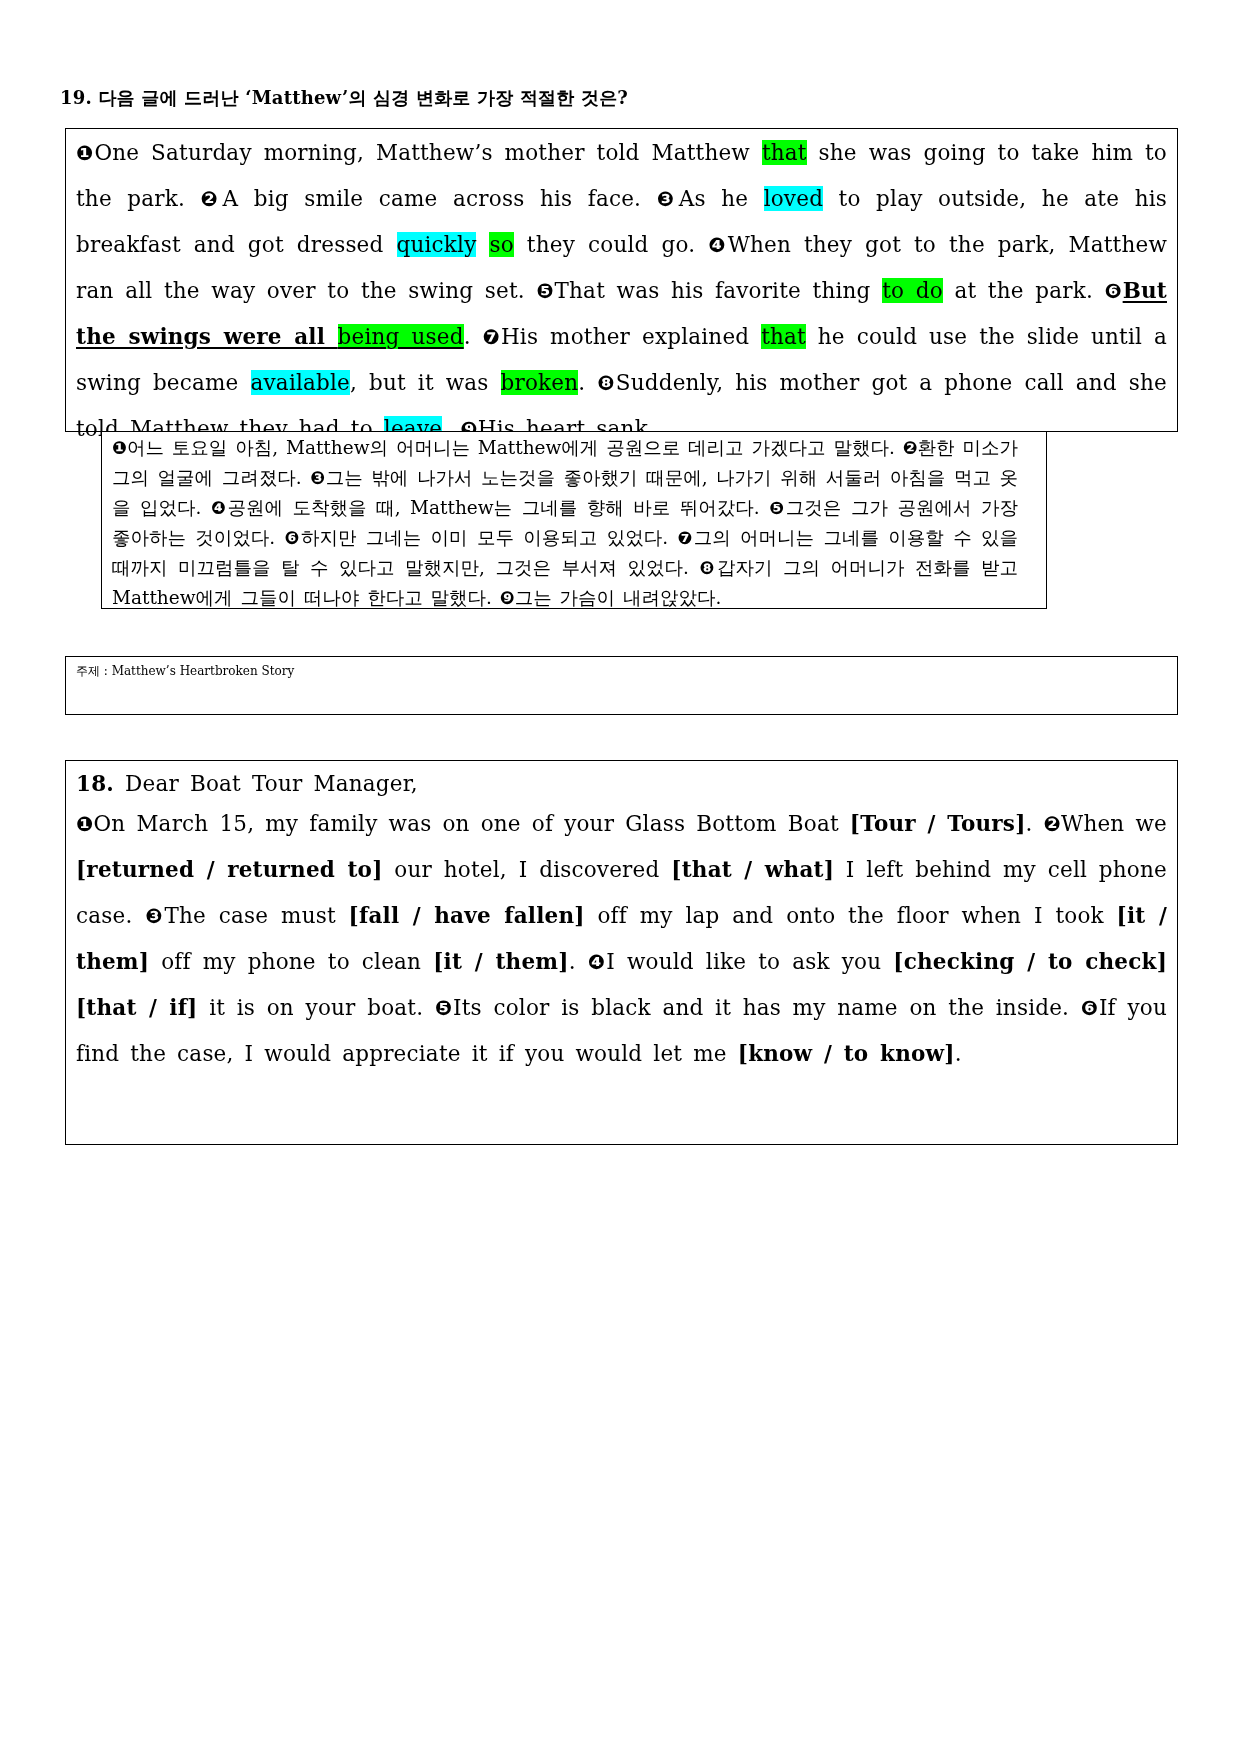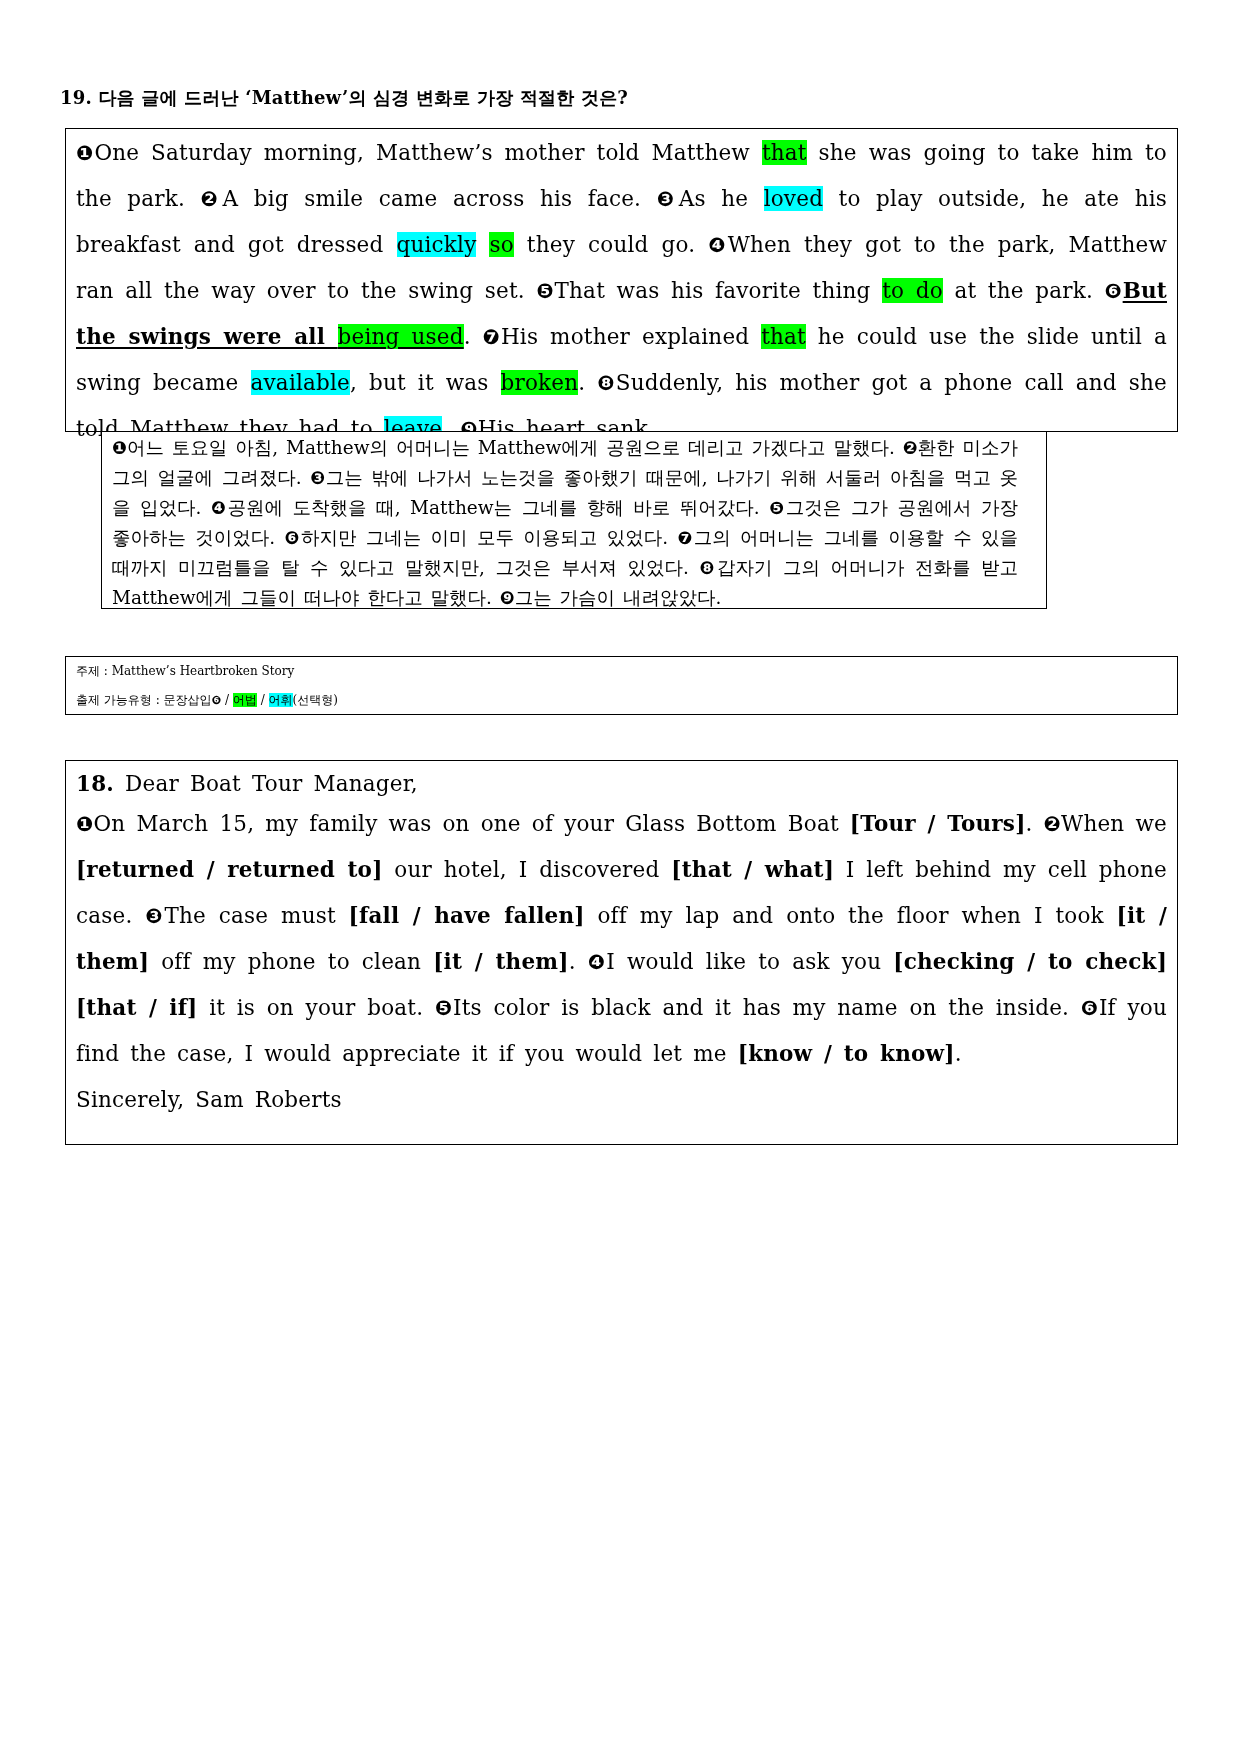--- a/index.html
+++ b/index.html
@@ -53,22 +53,20 @@
 <div class="box passage">
   <div class="passage-inner"><span class="num">❶</span><span>One Saturday morning, Matthew’s mother told Matthew </span><span class="hl-green">that</span><span> she was going to take him to the park. </span><span class="num">❷</span><span>A big smile came across his face. </span><span class="num">❸</span><span>As he </span><span class="hl-cyan">loved</span><span> to play outside, he ate his breakfast and got dressed </span><span class="hl-cyan">quickly</span><span> </span><span class="hl-green">so</span><span> they could go. </span><span class="num">❹</span><span>When they got to the park, Matthew ran all the way over to the swing set. </span><span class="num">❺</span><span>That was his favorite thing </span><span class="hl-green">to do</span><span> at the park. </span><span class="num">❻</span><span class="ul bold">But the swings were all </span><span class="ul hl-green">being used</span><span>. </span><span class="num">❼</span><span>His mother explained </span><span class="hl-green">that</span><span> he could use the slide until a swing became </span><span class="hl-cyan">available</span><span>, but it was </span><span class="hl-green">broken</span><span>. </span><span class="num">❽</span><span>Suddenly, his mother got a phone call and she told Matthew they had to </span><span class="hl-cyan">leave</span><span>. </span><span class="num">❾</span><span>His heart sank.</span></div>
 </div>
 
 <div class="box translation">
   <div><span class="num">❶</span><span>어느 토요일 아침, Matthew의 어머니는 Matthew에게 공원으로 데리고 가겠다고 말했다. </span><span class="num">❷</span><span>환한 미소가 그의 얼굴에 그려졌다. </span><span class="num">❸</span><span>그는 밖에 나가서 노는것을 좋아했기 때문에, 나가기 위해 서둘러 아침을 먹고 옷을 입었다. </span><span class="num">❹</span><span>공원에 도착했을 때, Matthew는 그네를 향해 바로 뛰어갔다. </span><span class="num">❺</span><span>그것은 그가 공원에서 가장 좋아하는 것이었다. </span><span class="num">❻</span><span>하지만 그네는 이미 모두 이용되고 있었다. </span><span class="num">❼</span><span>그의 어머니는 그네를 이용할 수 있을 때까지 미끄럼틀을 탈 수 있다고 말했지만, 그것은 부서져 있었다. </span><span class="num">❽</span><span>갑자기 그의 어머니가 전화를 받고 Matthew에게 그들이 떠나야 한다고 말했다. </span><span class="num">❾</span><span>그는 가슴이 내려앉았다.</span></div>
 </div>
 
 <div class="box topic">
   <div>주제 : Matthew’s Heartbroken Story</div>
-  <div><span>출제 가능유형 : 문장삽입</span><span class="num">❻</span><span> / </span><span class="hl-green">어법</span><span> / </span><span class="hl-cyan">어휘</span><span>(선택형)</span></div>
 </div>
 
 <div class="box letter">
   <div class="heading">
     <span class="bold">18.</span><span> Dear Boat Tour Manager,</span>
   </div>
   <div><span class="num">❶</span><span>On March 15, my family was on one of your Glass Bottom Boat </span><span class="bold">[Tour / Tours]</span><span>. </span><span class="num">❷</span><span>When we </span><span class="bold">[returned / returned to]</span><span> our hotel, I discovered </span><span class="bold">[that / what]</span><span> I left behind my cell phone case. </span><span class="num">❸</span><span>The case must </span><span class="bold">[fall / have fallen]</span><span> off my lap and onto the floor when I took </span><span class="bold">[it / them]</span><span> off my phone to clean </span><span class="bold">[it / them]</span><span>. </span><span class="num">❹</span><span>I would like to ask you </span><span class="bold">[checking / to check]</span><span> </span><span class="bold">[that / if]</span><span> it is on your boat. </span><span class="num">❺</span><span>Its color is black and it has my name on the inside. </span><span class="num">❻</span><span>If you find the case, I would appreciate it if you would let me </span><span class="bold">[know / to know]</span><span>.</span></div>
-  <div class="sign">Sincerely, Sam Roberts</div>
 </div>
 
 </body></html>

